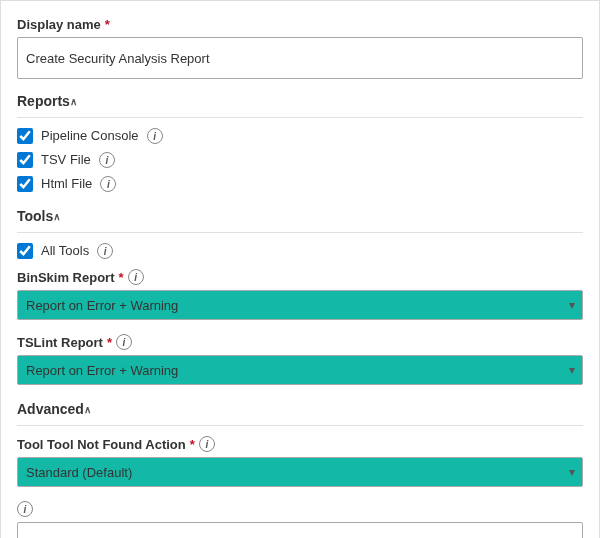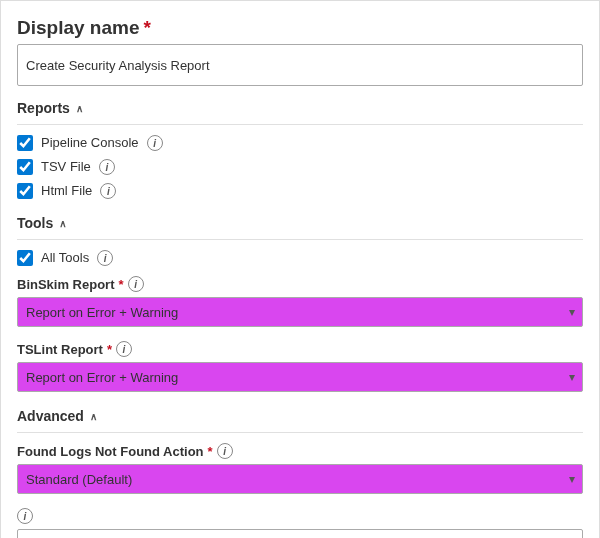--- a/index.html
+++ b/index.html
@@ -13,21 +13,21 @@
     }
     .form-container {
       padding: 16px 16px 20px 16px;
       border: 1px solid #ddd;
       background: #fff;
     }
     .field-group {
       margin-bottom: 14px;
     }
     .field-label {
-      font-size: 19px;
+      font-size: 13px;
       font-weight: 600;
       margin-bottom: 5px;
       color: #333;
       display: flex;
       align-items: center;
       gap: 4px;
     }
     .required-star {
       color: #c50f1f;
     }
@@ -37,21 +37,20 @@
       border-radius: 2px;
       padding: 5px 8px;
       font-size: 13px;
       color: #333;
       outline: none;
       height: 42px;
     }
     .section-header {
       display: flex;
       align-items: center;
-      gap: 6px;
       font-size: 14px;
       font-weight: 600;
       color: #333;
       margin-bottom: 10px;
       padding-bottom: 8px;
       border-bottom: 1px solid #e0e0e0;
     }
     .chevron-icon {
       font-size: 10px;
       color: #555;
@@ -93,21 +92,21 @@
       position: relative;
       width: 100%;
     }
     .dropdown-select {
       width: 100%;
       border: 1px solid #aaa;
       border-radius: 2px;
       padding: 5px 30px 5px 8px;
       font-size: 13px;
       color: #333;
-      background: #d946ef;
+      background: #14b8a6;
       appearance: none;
       -webkit-appearance: none;
       height: 30px;
       cursor: pointer;
       outline: none;
     }
     .dropdown-arrow {
       position: absolute;
       right: 8px;
       top: 50%;
@@ -213,21 +212,21 @@
   </div>
 
   <div class="section-block">
     <div class="section-header">
       <span>Advanced</span>
       <span class="chevron-icon">∧</span>
     </div>
 
     <div class="field-group">
       <div class="sub-label">
-        <span>Found Logs Not Found Action</span>
+        <span>Tool Tool Not Found Action</span>
         <span class="required-star">*</span>
         <span class="info-icon">i</span>
       </div>
       <div class="dropdown-wrapper">
         <select class="dropdown-select">
           <option>Standard (Default)</option>
           <option>Error</option>
           <option>Warning</option>
           <option>Ignore</option>
         </select>

